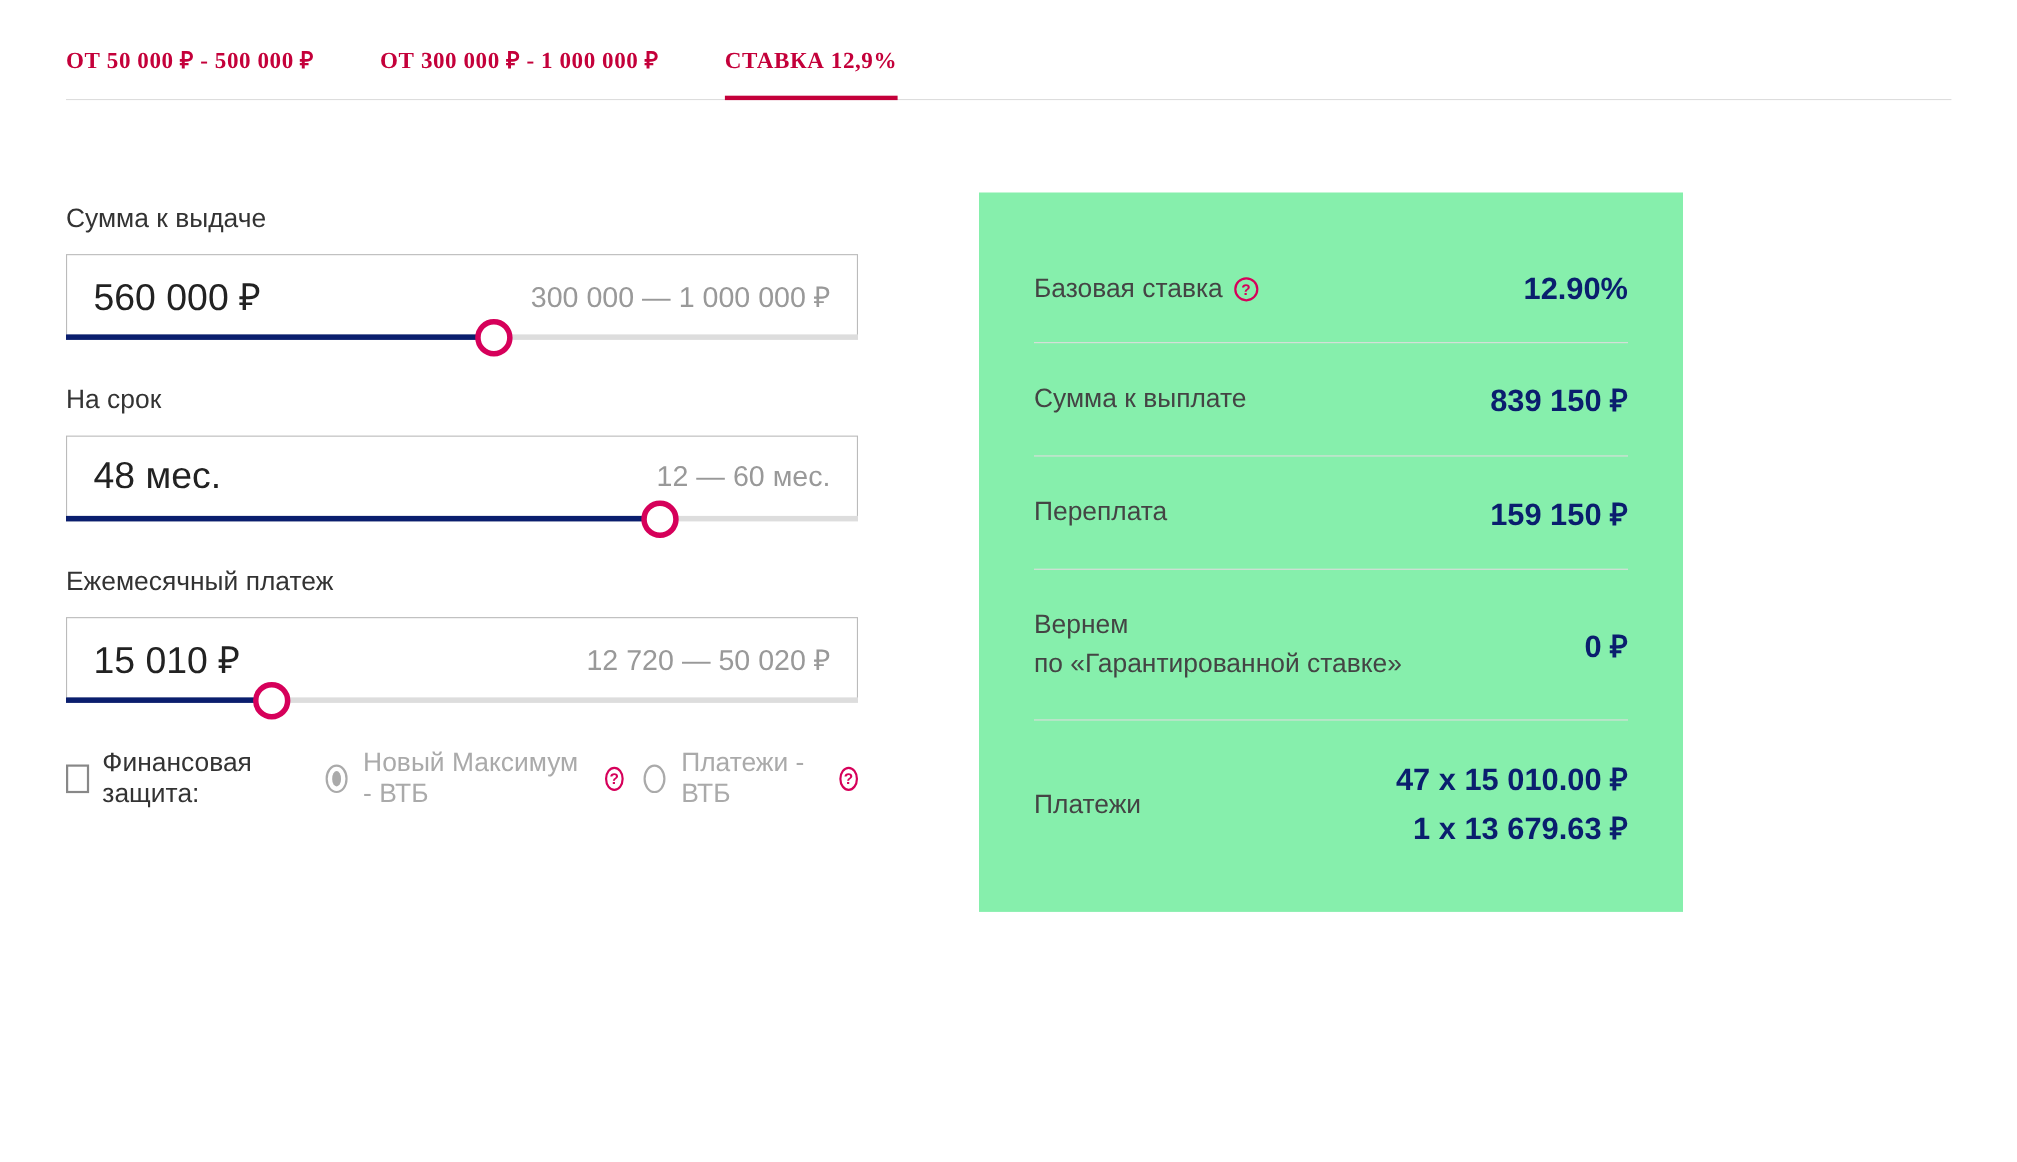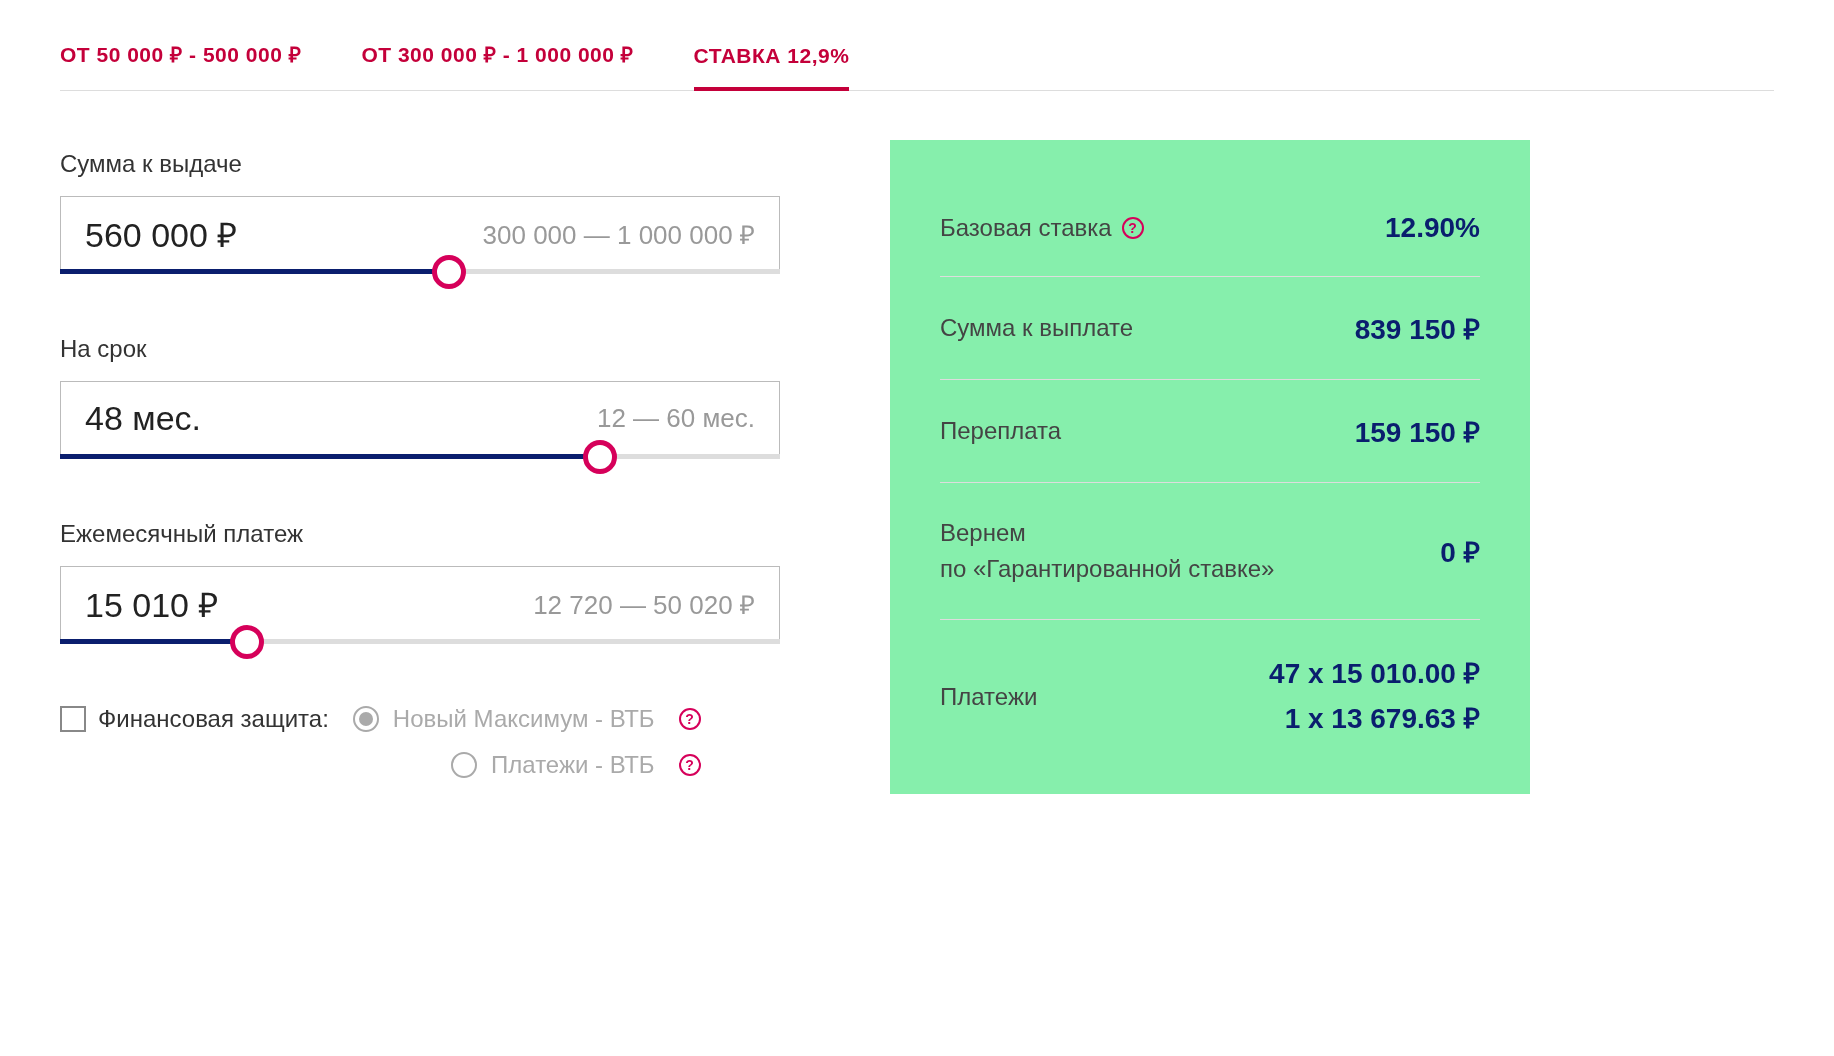--- a/index.html
+++ b/index.html
@@ -6,22 +6,23 @@
   body {
     font-family: Arial, Helvetica, sans-serif;
     background: #ffffff;
     padding: 40px 60px;
     color: #333;
   }
   .tabs {
     display: flex;
     gap: 60px;
     border-bottom: 1px solid #ddd;
-    margin-bottom: 59px;
+    margin-bottom: 94px;
     align-items: flex-end;
+    font-family: Liberation Serif, serif;
   }
   .tab {
     color: #c4003a;
     font-weight: bold;
     font-size: 21px;
     letter-spacing: 0.5px;
     padding-bottom: 22px;
     cursor: pointer;
     position: relative;
   }
@@ -37,21 +38,21 @@
     gap: 110px;
     align-items: flex-start;
   }
   .left { flex: 0 0 720px; }
   .right {
     flex: 0 0 640px;
     background: #86efac;
     padding: 40px 50px 20px 50px;
     margin-top: -10px;
   }
-  .field { margin-bottom: 61px; }
+  .field { margin-bottom: 41px; }
   .field-label {
     font-size: 24px;
     color: #333;
     margin-bottom: 18px;
   }
   .input-box {
     border: 1px solid #bbb;
     height: 75px;
     display: flex;
     align-items: center;
@@ -104,23 +105,22 @@
     color: #333;
     cursor: pointer;
   }
   .checkbox {
     width: 26px; height: 26px;
     border: 2px solid #888;
     background: #fff;
   }
   .radio-group {
     display: flex;
-    flex-direction: column;
+    flex-direction: row;
     gap: 18px;
-    align-items: flex-end;
   }
   .radio-item {
     display: flex;
     align-items: center;
     gap: 14px;
     font-size: 24px;
     color: #aaa;
   }
   .radio {
     width: 26px; height: 26px;

